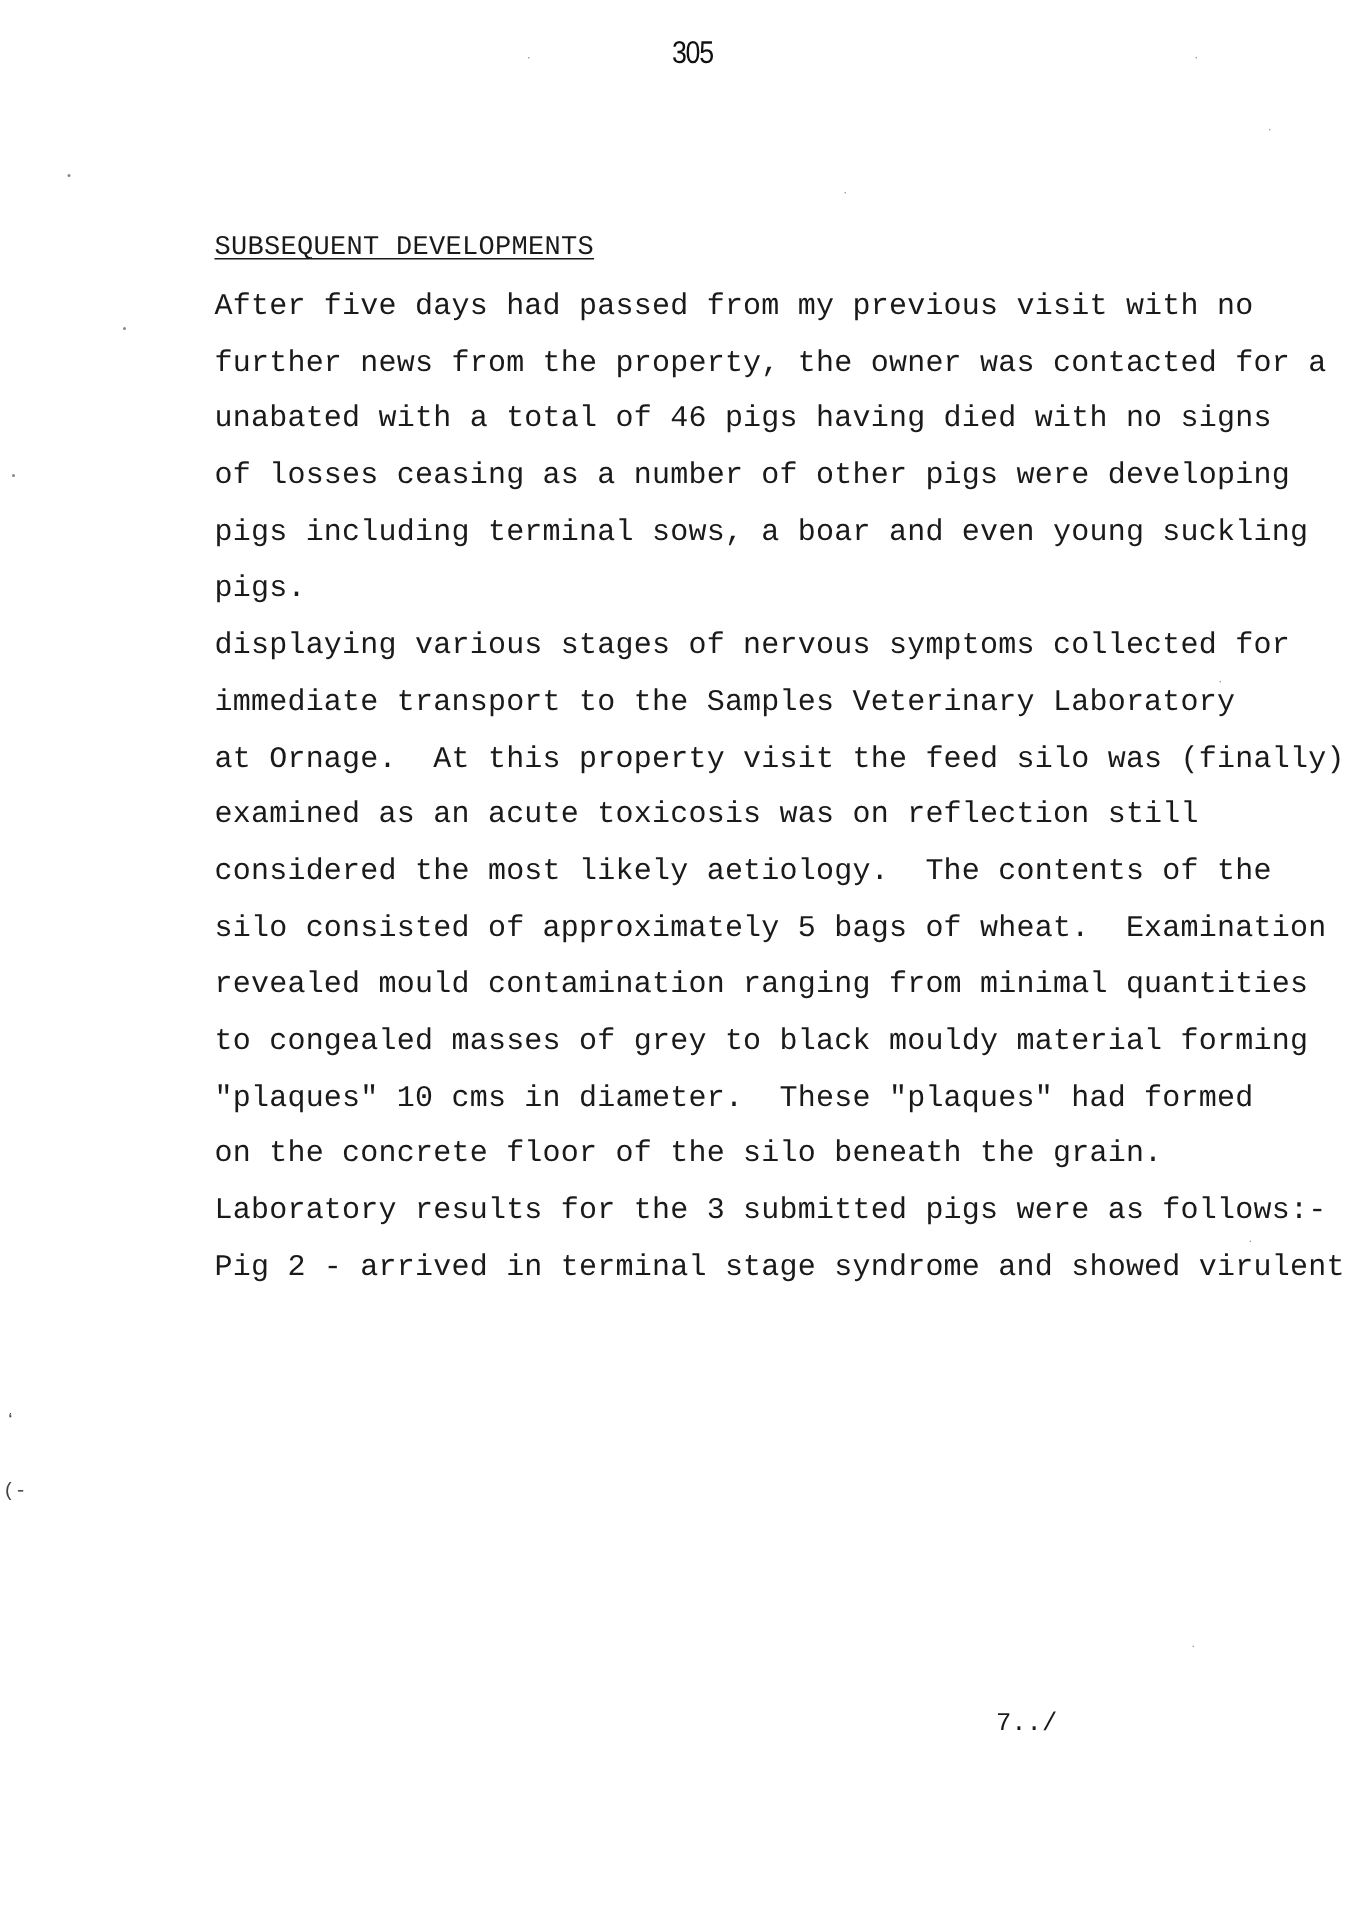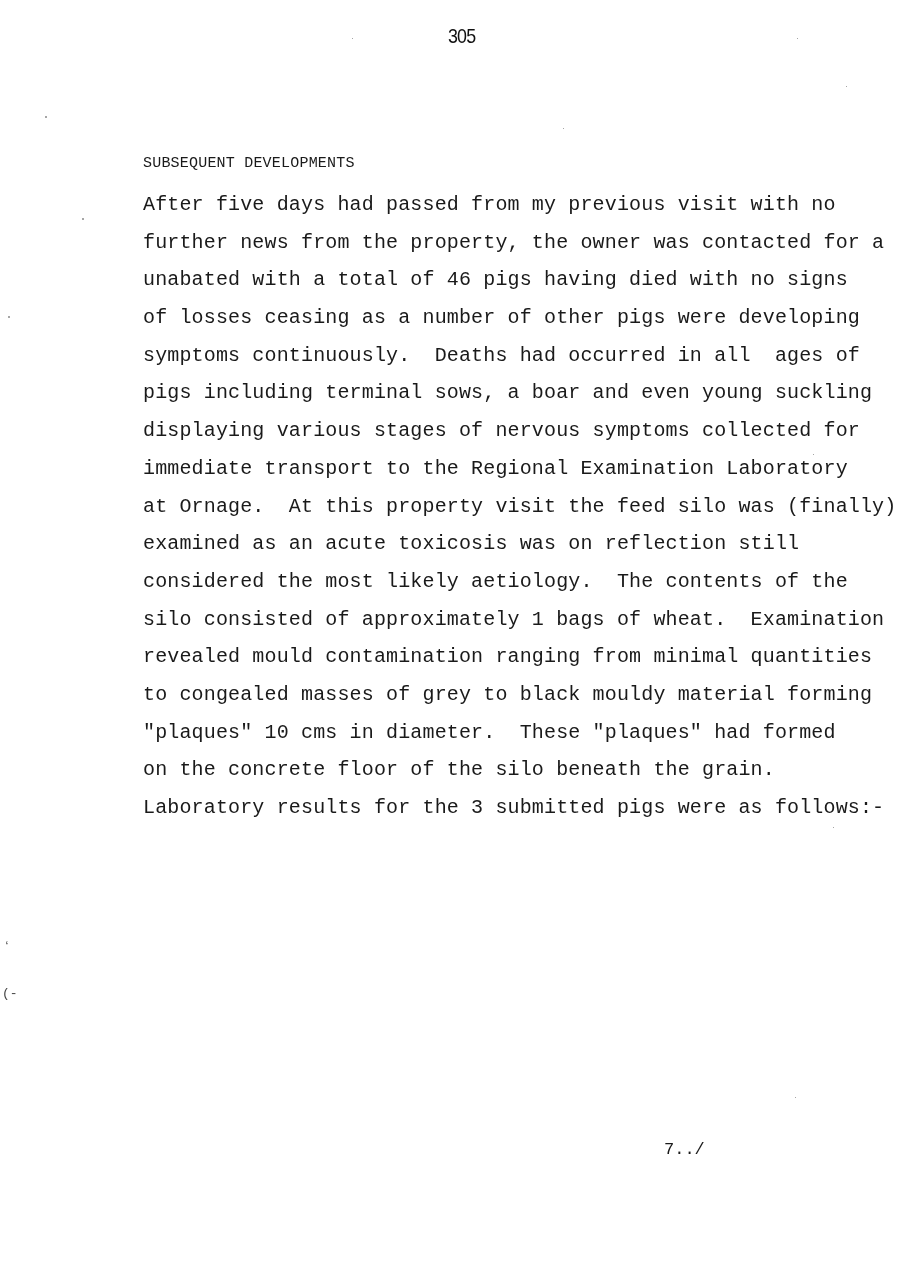--- a/index.html
+++ b/index.html
@@ -23,22 +23,23 @@
       font-size: 21px;
       letter-spacing: -1px;
       color: #111;
       transform: scaleX(0.85);
       transform-origin: left top;
     }
     .heading {
       position: absolute;
       left: 143px;
       top: 155px;
-      font-size: 15px;
+      font-size: 18px;
       letter-spacing: 0.2px;
+      text-decoration: underline;
       text-underline-offset: 3px;
       white-space: pre;
     }
     .body-text {
       position: absolute;
       left: 143px;
       top: 193px;
       width: 740px;
     }
     .line {
@@ -72,33 +73,34 @@
 <div>
   <div class="page-number">305</div>
 
   <div class="heading">SUBSEQUENT DEVELOPMENTS</div>
 
   <div class="body-text">
     <div class="line">After five days had passed from my previous visit with no</div>
     <div class="line">further news from the property, the owner was contacted for a</div>
     <div class="line">unabated with a total of 46 pigs having died with no signs</div>
     <div class="line">of losses ceasing as a number of other pigs were developing</div>
-    <div class="line">symptoms continuously.  Deaths had occurred in all  ages of</div>
     <div class="line">pigs including terminal sows, a boar and even young suckling</div>
+    <div class="line">pigs.</div>
     <div class="line">displaying various stages of nervous symptoms collected for</div>
-    <div class="line">immediate transport to the Regional Examination Laboratory</div>
+    <div class="line">immediate transport to the Samples Veterinary Laboratory</div>
     <div class="line">at Ornage.  At this property visit the feed silo was (finally)</div>
     <div class="line">examined as an acute toxicosis was on reflection still</div>
     <div class="line">considered the most likely aetiology.  The contents of the</div>
-    <div class="line">silo consisted of approximately 1 bags of wheat.  Examination</div>
+    <div class="line">silo consisted of approximately 5 bags of wheat.  Examination</div>
     <div class="line">revealed mould contamination ranging from minimal quantities</div>
     <div class="line">to congealed masses of grey to black mouldy material forming</div>
     <div class="line">"plaques" 10 cms in diameter.  These "plaques" had formed</div>
     <div class="line">on the concrete floor of the silo beneath the grain.</div>
     <div class="line">Laboratory results for the 3 submitted pigs were as follows:-</div>
+    <div class="line">Pig 2 - arrived in terminal stage syndrome and showed virulent</div>
   </div>
 
   <div class="footer-ref">7../</div>
 
   <div class="speck" style="left:45px;top:116px;width:2px;height:2px;"></div>
   <div class="speck" style="left:352px;top:38px;width:1px;height:1px;"></div>
   <div class="speck" style="left:797px;top:38px;width:1px;height:1px;"></div>
   <div class="speck" style="left:82px;top:218px;width:2px;height:2px;"></div>
   <div class="speck" style="left:563px;top:128px;width:1px;height:1px;"></div>
   <div class="speck" style="left:8px;top:316px;width:2px;height:2px;"></div>

